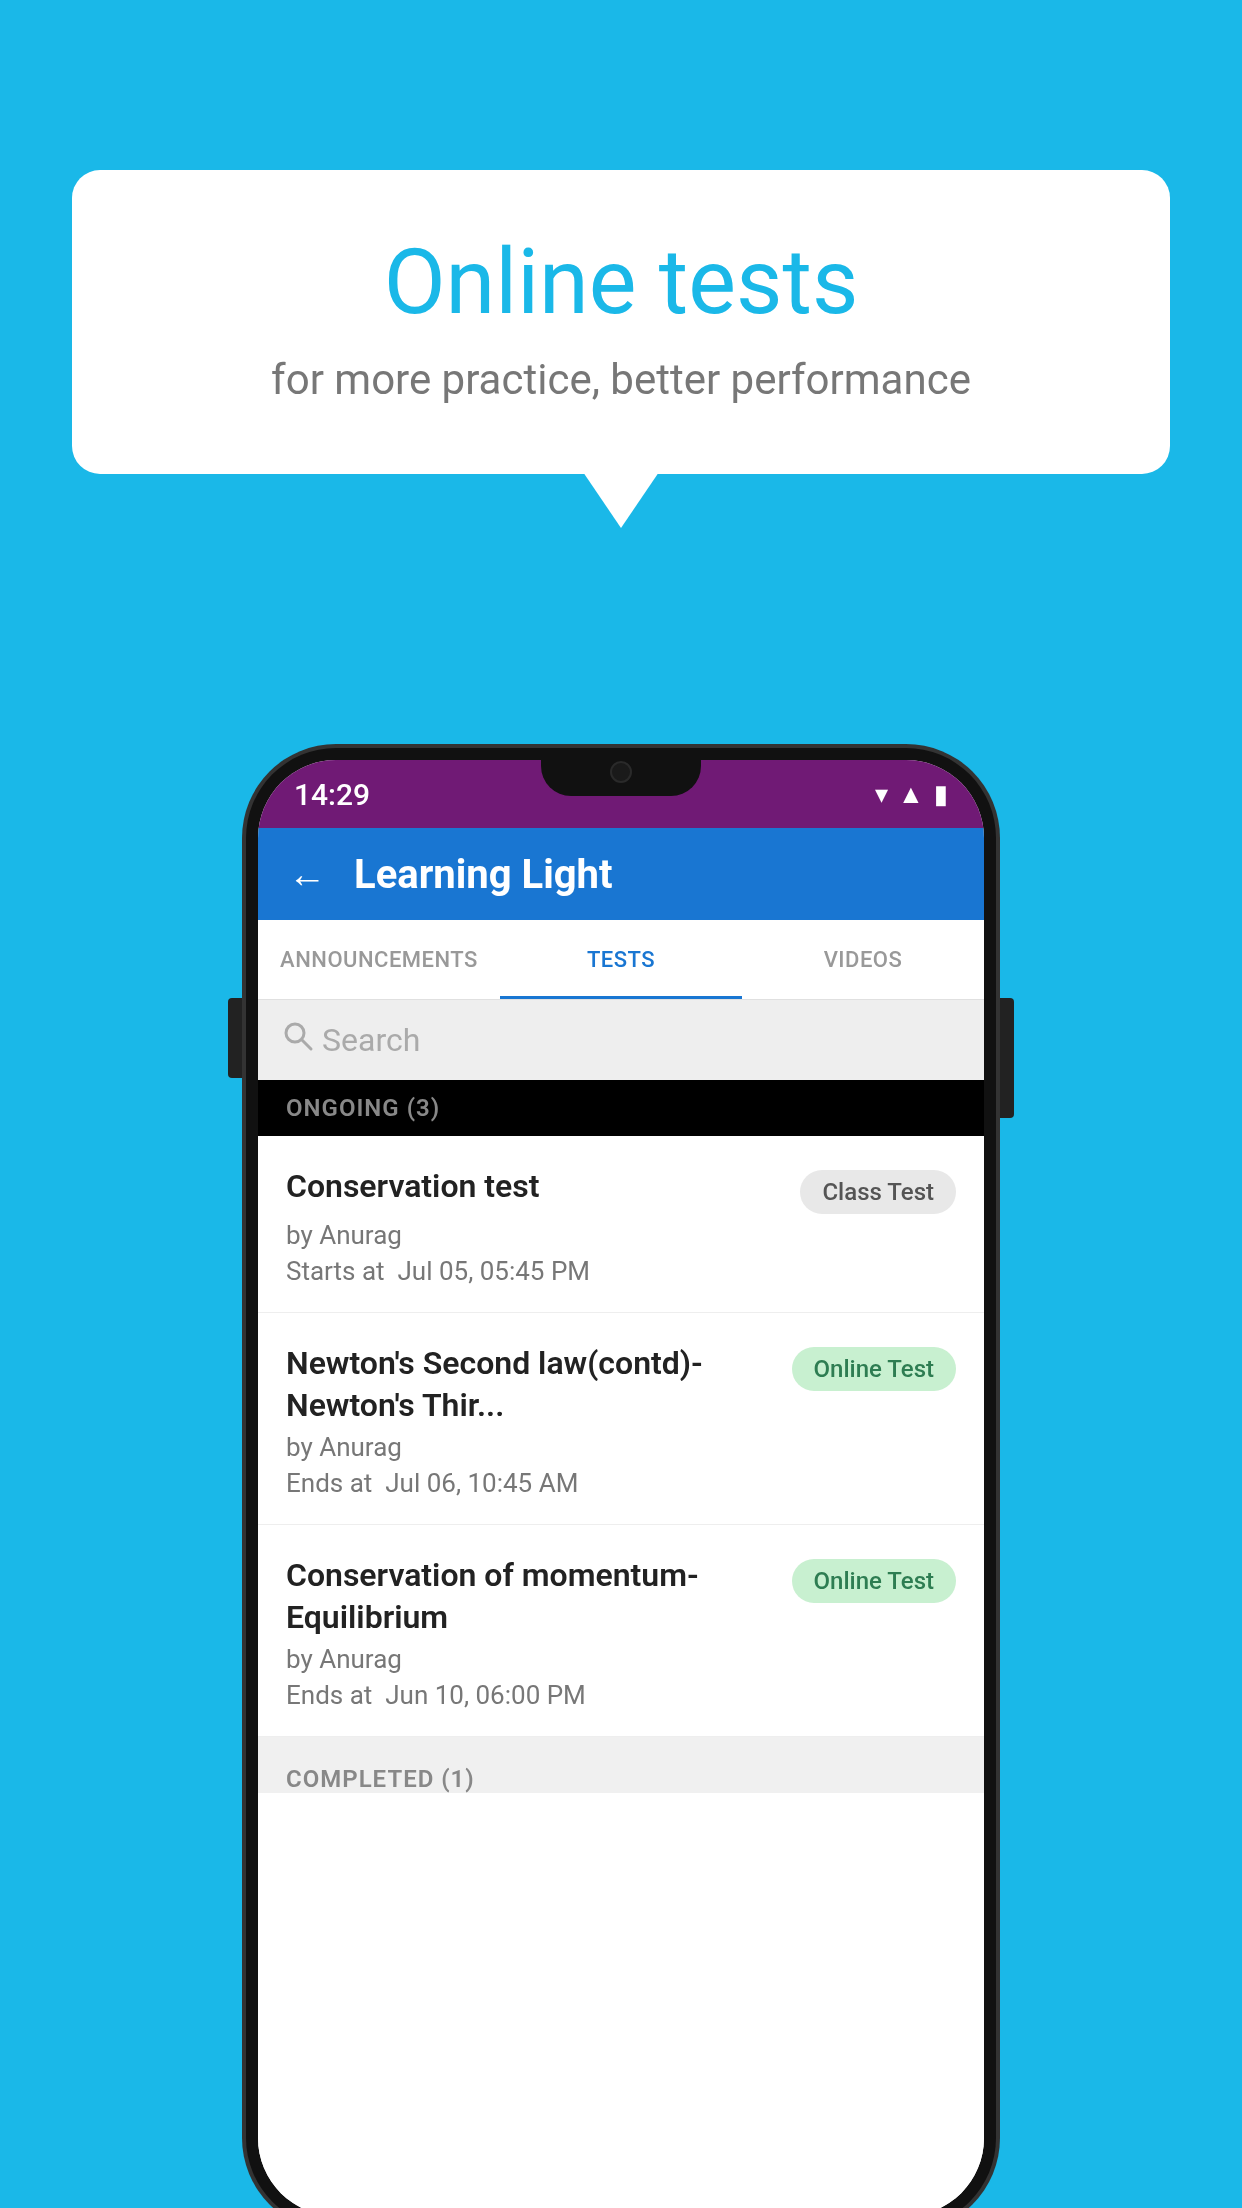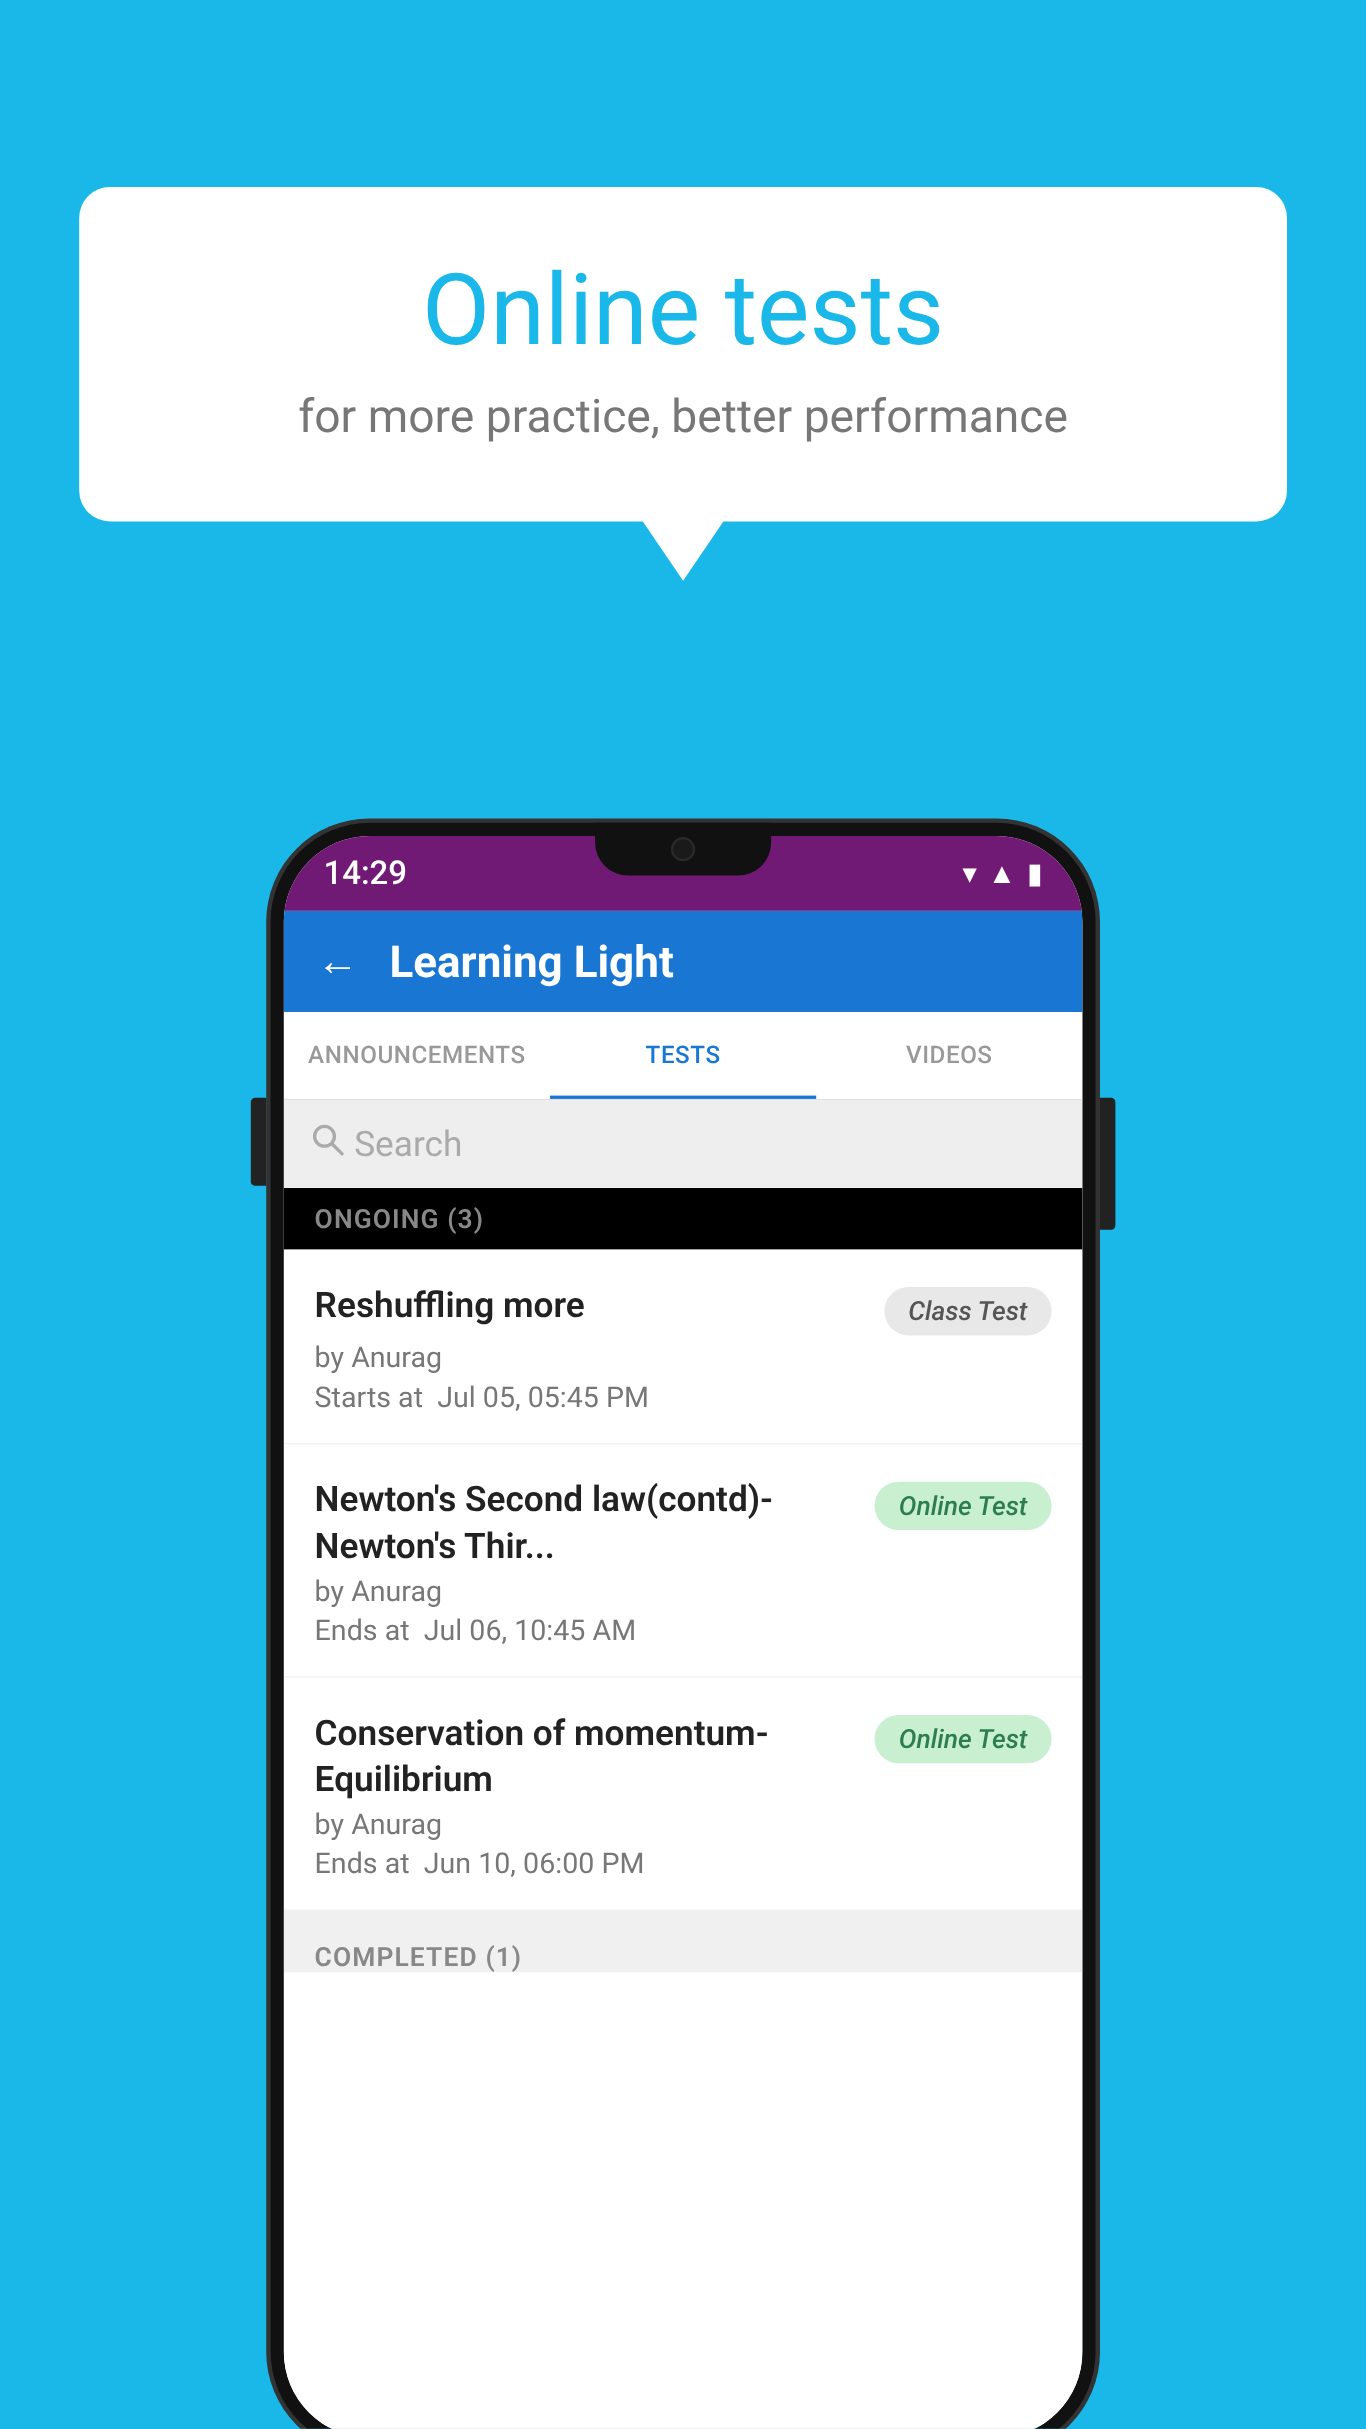--- a/index.html
+++ b/index.html
@@ -314,21 +314,20 @@
     }
 
     .test-badge {
       border-radius: 30px;
       padding: 8px 22px;
       font-size: 24px;
       font-weight: 500;
       white-space: nowrap;
       margin-left: 16px;
       margin-top: 4px;
-      font-style: italic;
     }
 
     .badge-class {
       background: #e8e8e8;
       color: #555;
     }
 
     .badge-online {
       background: #c8f0d0;
       color: #2e7d52;
@@ -415,21 +414,21 @@
       </div>
 
       <div class="section-header">
         <span class="section-label">ONGOING (3)</span>
       </div>
 
       <div class="test-list">
 
         <div class="test-item">
           <div class="test-item-row">
-            <span class="test-name">Reshuffling more</span>
+            <span class="test-name">Conservation test</span>
             <span class="test-badge badge-class">Class Test</span>
           </div>
           <div class="test-meta">by Anurag</div>
           <div class="test-date">
             <span>Starts at</span>&nbsp;&nbsp;<span>Jul 05, 05:45 PM</span>
           </div>
         </div>
 
         <div class="test-item">
           <div class="test-item-row">

